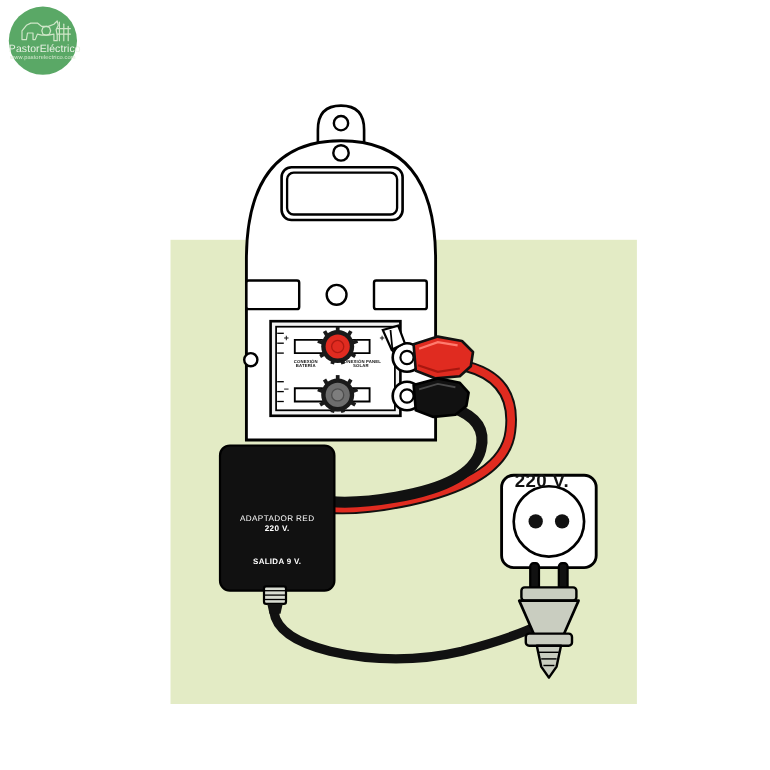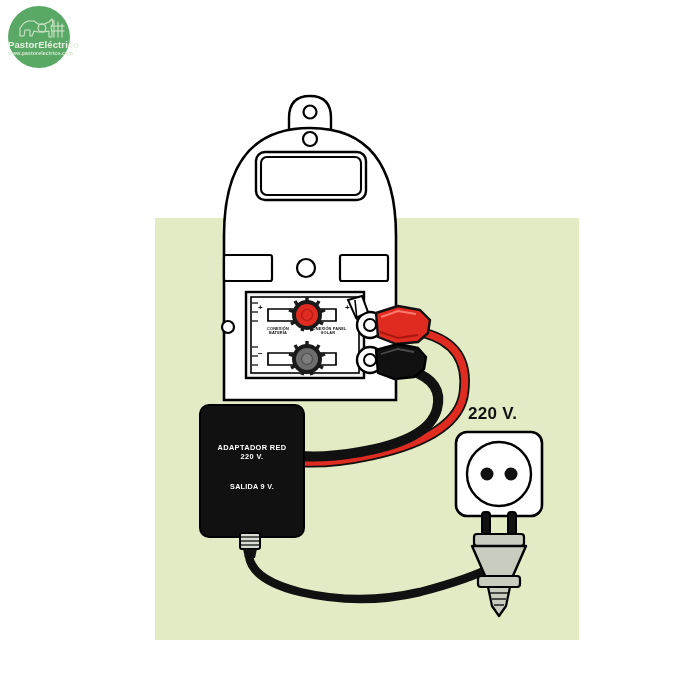--- a/index.html
+++ b/index.html
@@ -20,42 +20,41 @@
   #logo .disc{
     position:absolute;left:0;top:0;width:62px;height:62px;
     border-radius:50%;
     background:#5aa866;
   }
   #logo .art{position:absolute;left:0;top:0;width:62px;height:62px;}
   #logo .ltxt{
     position:absolute;left:0;width:62px;text-align:center;
     color:#e8f2e4;letter-spacing:.1px;
     pointer-events:none;
-    font-weight:bold;
   }
   #logo .l1{top:33px;font-size:9.5px;}
   #logo .l2{top:44px;font-size:5.2px;color:#d8ead2;}
 
   
   #panel{
     left:155px;top:218px;width:424px;height:422px;
     background:#e3ebc5;
   }
 
   
   #art{left:0;top:0;width:700px;height:700px;}
 
   
-  .lbl{position:absolute;color:#111;pointer-events:none;}
+  .lbl{position:absolute;color:#111;pointer-events:none;margin-top:24px;}
   #lbl-220{
     left:468px;top:404px;font-size:17px;font-weight:bold;letter-spacing:.3px;
   }
   #ad1{
     left:204px;top:443px;width:96px;text-align:center;
-    font-size:7.4px;font-weight:bold;color:#ffffff;letter-spacing:.35px;
+    font-size:7.4px;font-weight:normal;color:#ffffff;letter-spacing:.35px;
   }
   #ad2{
     left:204px;top:452px;width:96px;text-align:center;
     font-size:7.4px;font-weight:bold;color:#ffffff;letter-spacing:.35px;
   }
   #ad3{
     left:204px;top:482px;width:96px;text-align:center;
     font-size:7.2px;font-weight:bold;color:#ffffff;letter-spacing:.3px;
   }
   .knoblbl{

